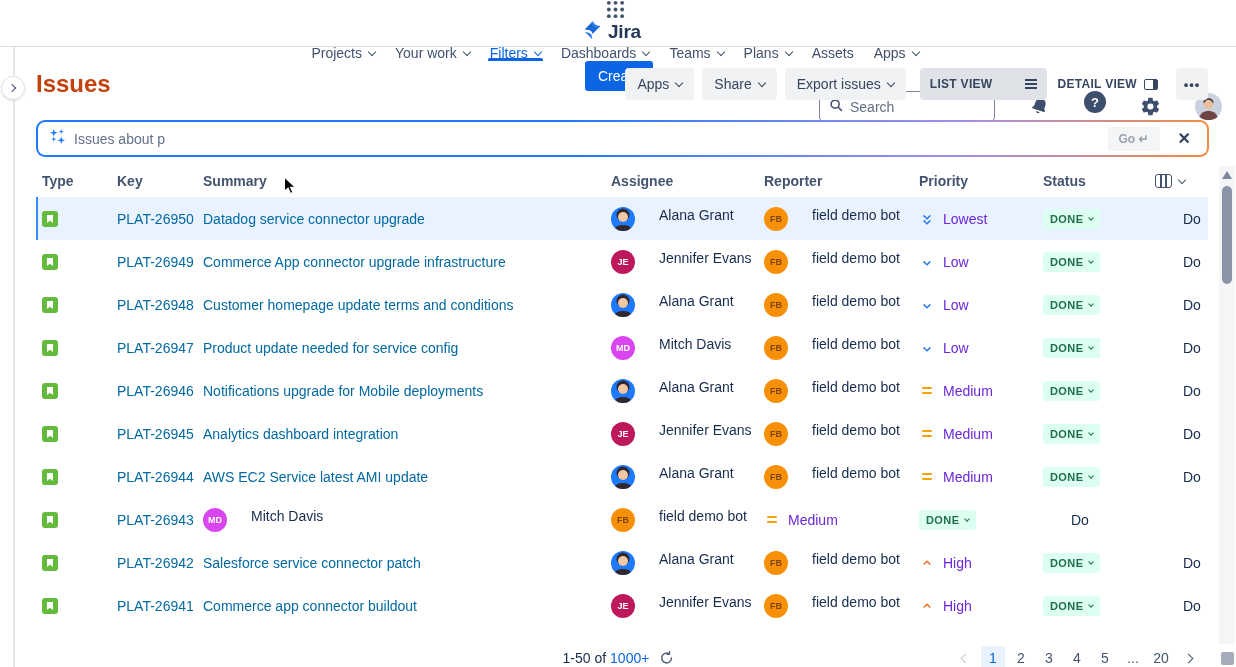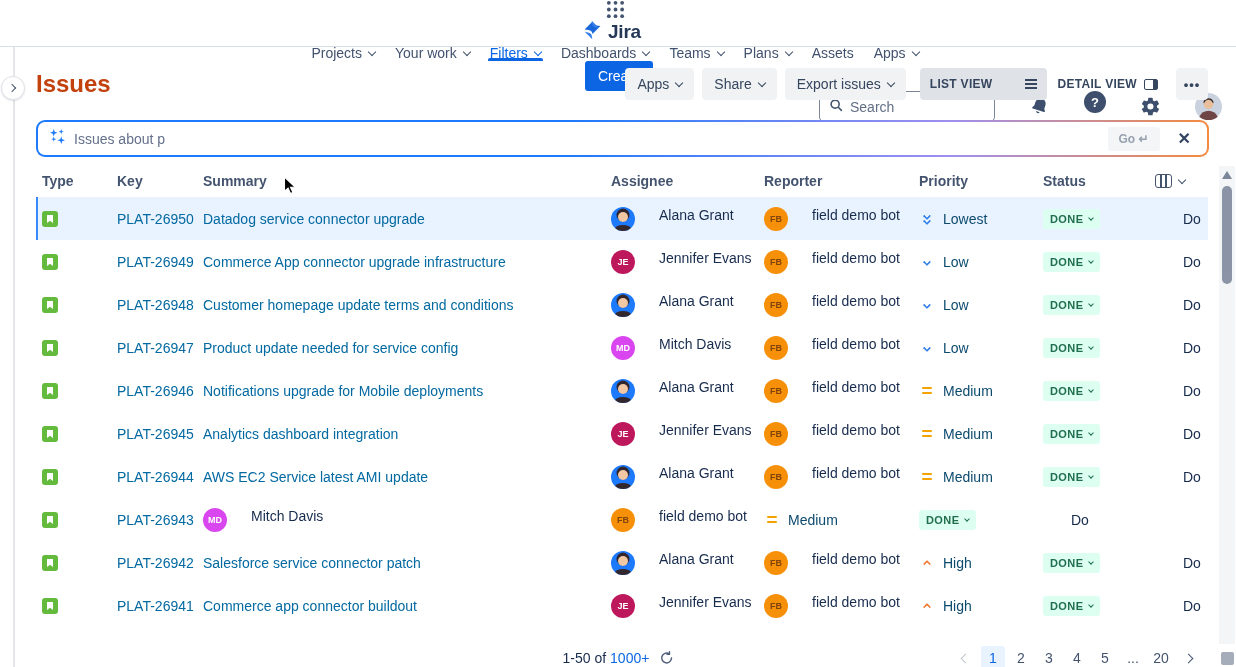--- a/index.html
+++ b/index.html
@@ -89,21 +89,21 @@
   .av { width:24px; height:24px; border-radius:50%; flex:none; display:inline-flex; align-items:center;
         justify-content:center; font-size:9px; font-weight:700; }
   .av-photo { background:#1D7AFC; position:relative; overflow:hidden; }
   .av-photo::before { content:""; position:absolute; left:50%; top:5px; transform:translateX(-50%); width:10px;
         height:10px; border-radius:50%; background:#F2C8A4; box-shadow:0 -2px 0 1.5px #33272E; }
   .av-photo::after { content:""; position:absolute; left:50%; bottom:-3px; transform:translateX(-50%); width:17px;
         height:9px; border-radius:50% 50% 0 0; background:#33272E; }
   .av-je { background:#be185d; color:#fff; }
   .av-md { background:#d946ef; color:#fff; }
   .av-fb { background:#F79009; color:#81440B; }
-  .c-pri { display:flex; align-items:center; font-size:14px; color:#0c4a6e; }
+  .c-pri { display:flex; align-items:center; font-size:14px; color:#6d28d9; }
   .pri { width:16px; height:16px; display:inline-flex; flex-direction:column; justify-content:center;
          align-items:center; margin-right:8px; flex:none; }
   .pri i { display:block; }
   .pri-low i, .pri-lowest i { width:6px; height:6px; border-right:2.2px solid #2E7EEB; border-bottom:2.2px solid #2E7EEB;
          transform:rotate(45deg); border-radius:1px; }
   .pri-lowest i:nth-child(2) { margin-top:-1px; }
   .pri-medium i { width:10px; height:2.5px; background:#F5A100; border-radius:1.5px; margin:1.3px 0; }
   .pri-high i { width:6px; height:6px; border-left:2.2px solid #EF7A30; border-top:2.2px solid #EF7A30;
          transform:rotate(45deg); border-radius:1px; margin-top:2px; }
   .badge { display:inline-flex; align-items:center; background:#DCFFF1; color:#216E4E; font-size:11px; font-weight:700;

